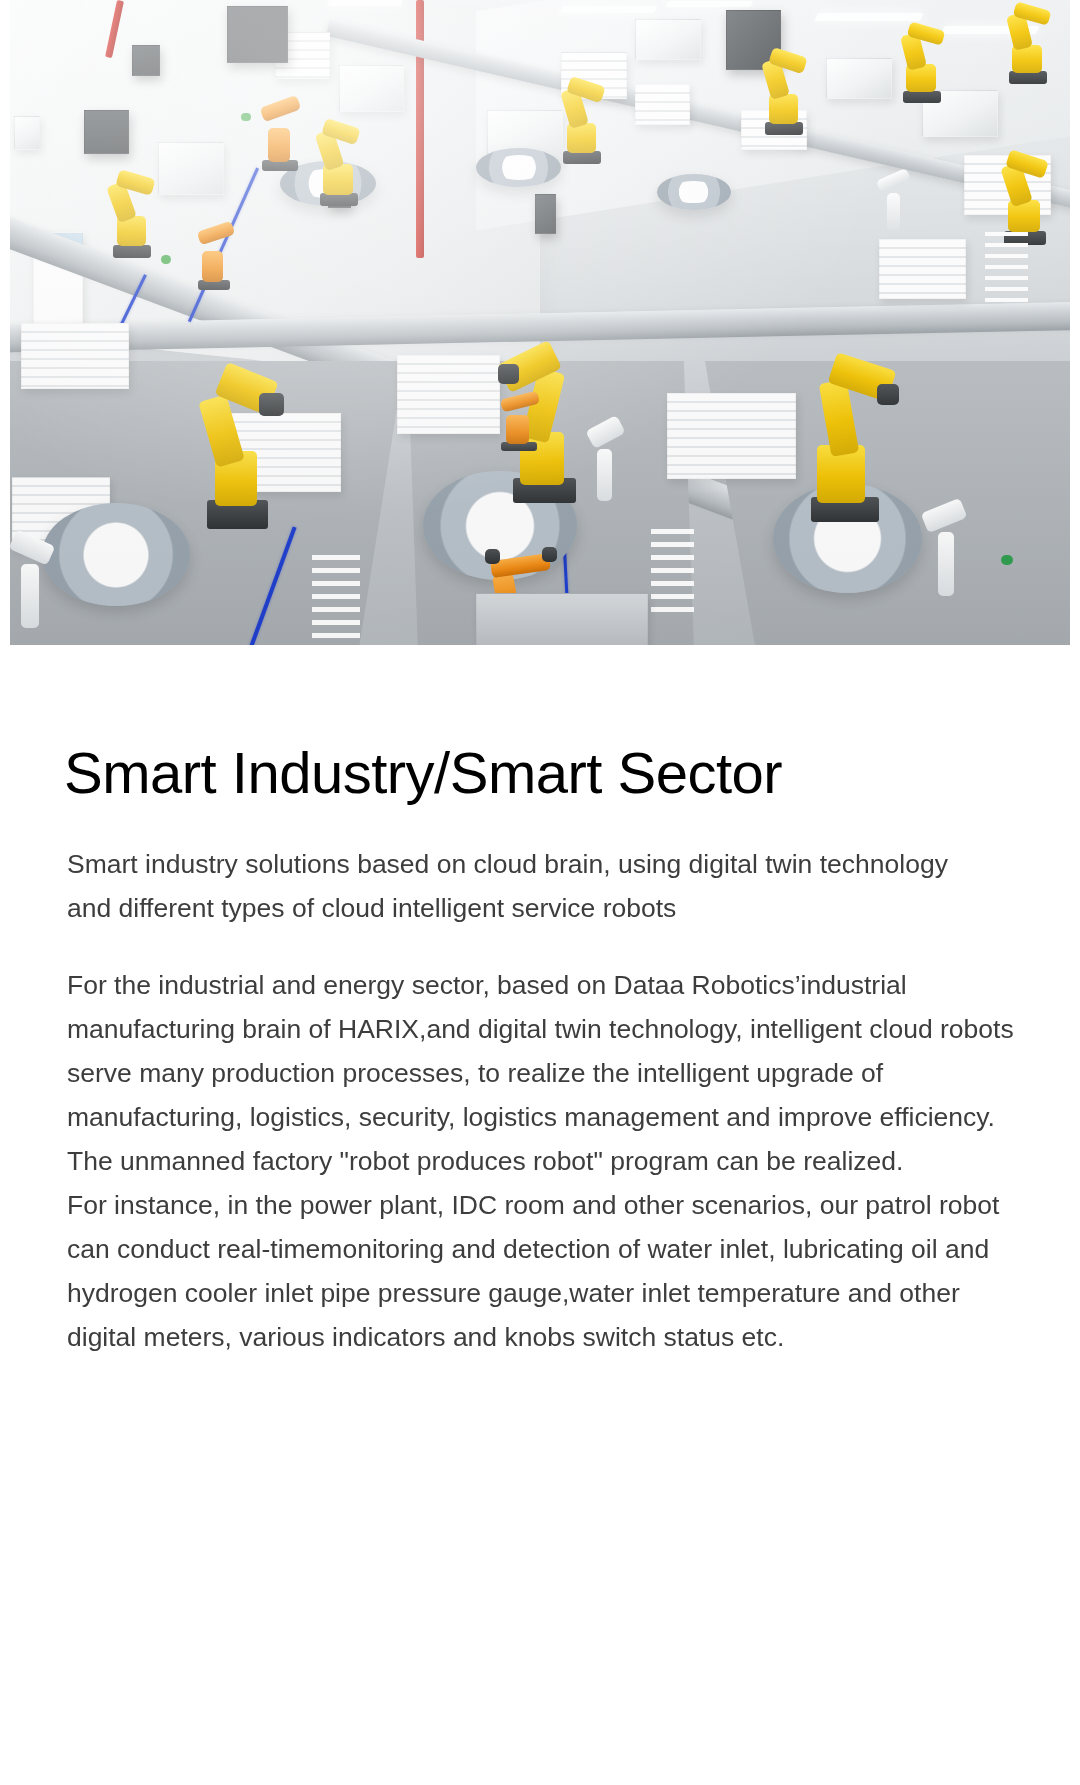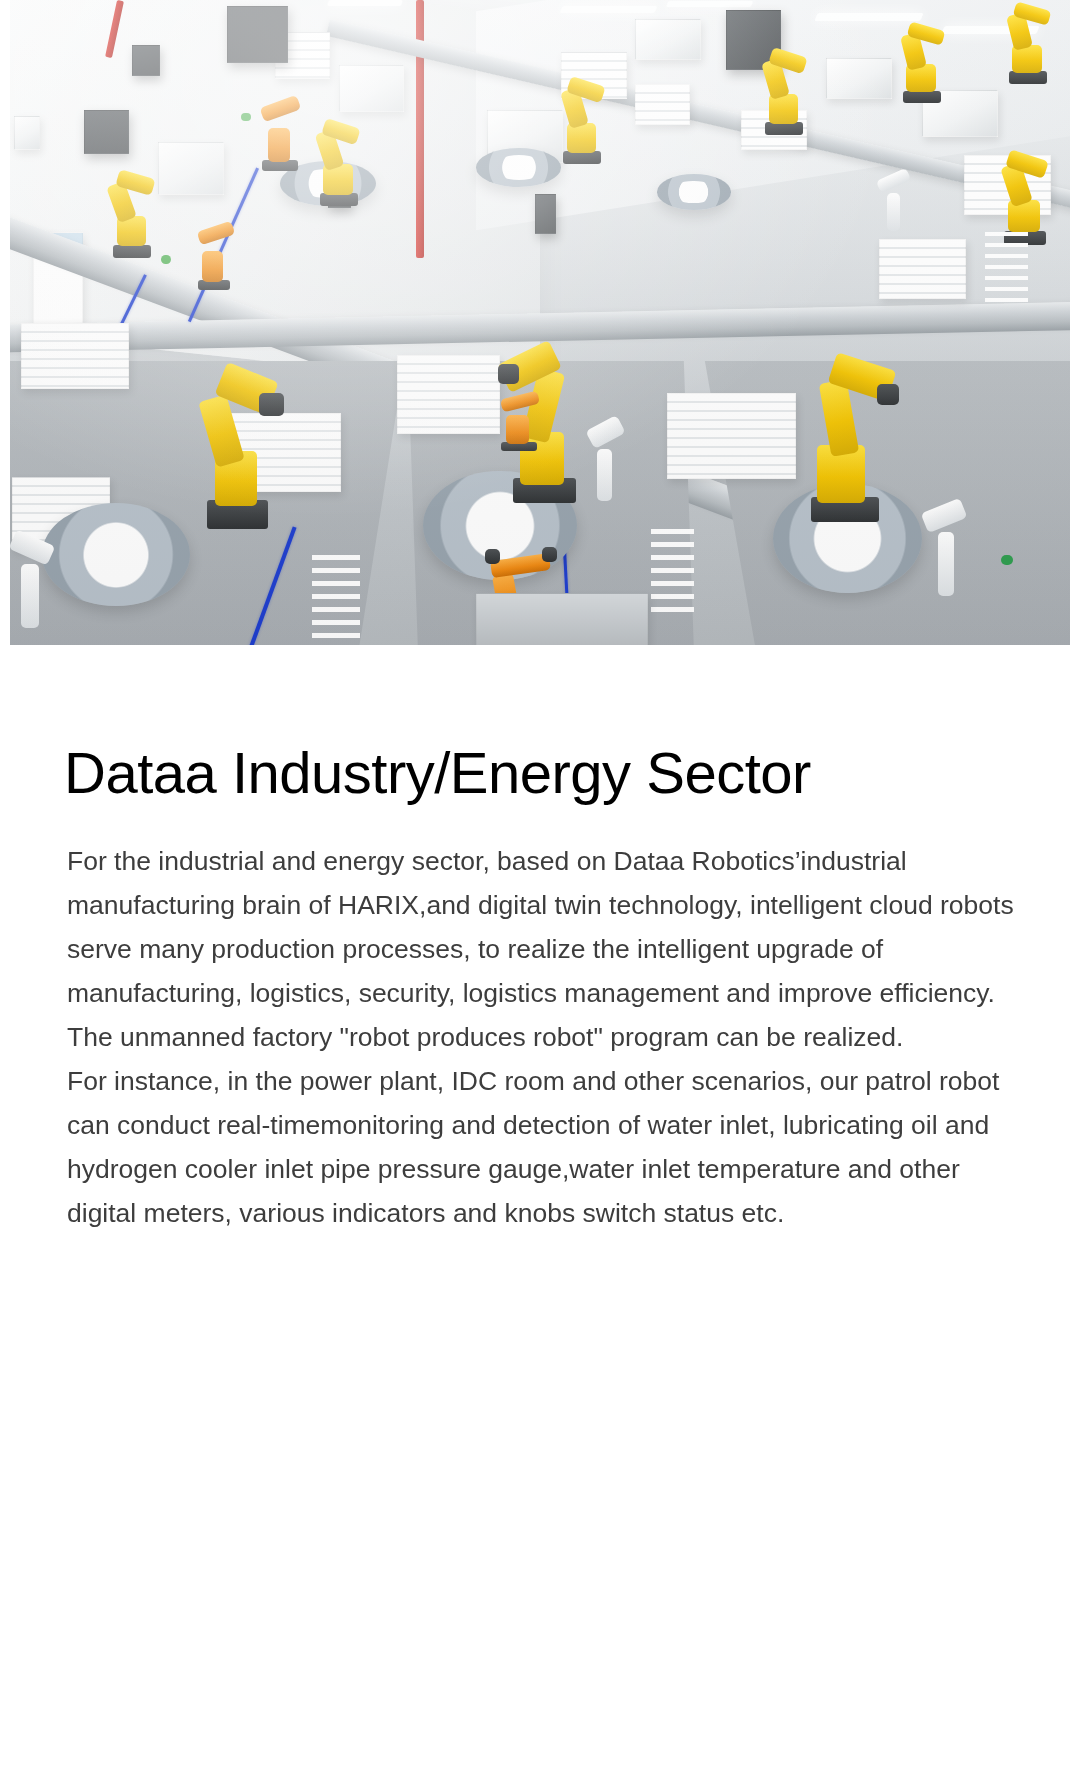--- a/index.html
+++ b/index.html
@@ -372,22 +372,23 @@
       <div class="box" style="left:92%;top:36%;width:4%;height:11%;background:repeating-linear-gradient(180deg,#ffffff 0 4px, rgba(0,0,0,0) 4px 11px);box-shadow:none;border:none;"></div>
 
       <div class="box" style="left:44%;top:92%;width:16%;height:10%;background:linear-gradient(180deg,#d9dde0,#b5babe);"></div>
 
     </div>
     <div class="hero-haze"></div>
   </div>
 
   <div class="content">
 
-    <h1 class="title">Dataa Industry/Energy Sector</h1>
-
+    <h1 class="title">Smart Industry/Smart Sector</h1>
+
+    <p class="lede">Smart industry solutions based on cloud brain, using digital twin technology and different types of cloud intelligent service robots</p>
 
     <div class="body-block">
       <p>For the industrial and energy sector, based on Dataa Robotics’industrial manufacturing brain of HARIX,and digital twin technology, intelligent cloud robots serve many production processes, to realize the intelligent upgrade of manufacturing, logistics, security, logistics management and improve efficiency.</p>
       <p>The unmanned factory "robot produces robot" program can be realized.</p>
       <p>For instance, in the power plant, IDC room and other scenarios, our patrol robot can conduct real-timemonitoring and detection of water inlet, lubricating oil and hydrogen cooler inlet pipe pressure gauge,water inlet temperature and other digital meters, various indicators and knobs switch status etc.</p>
     </div>
 
   </div>
 
 </div>

